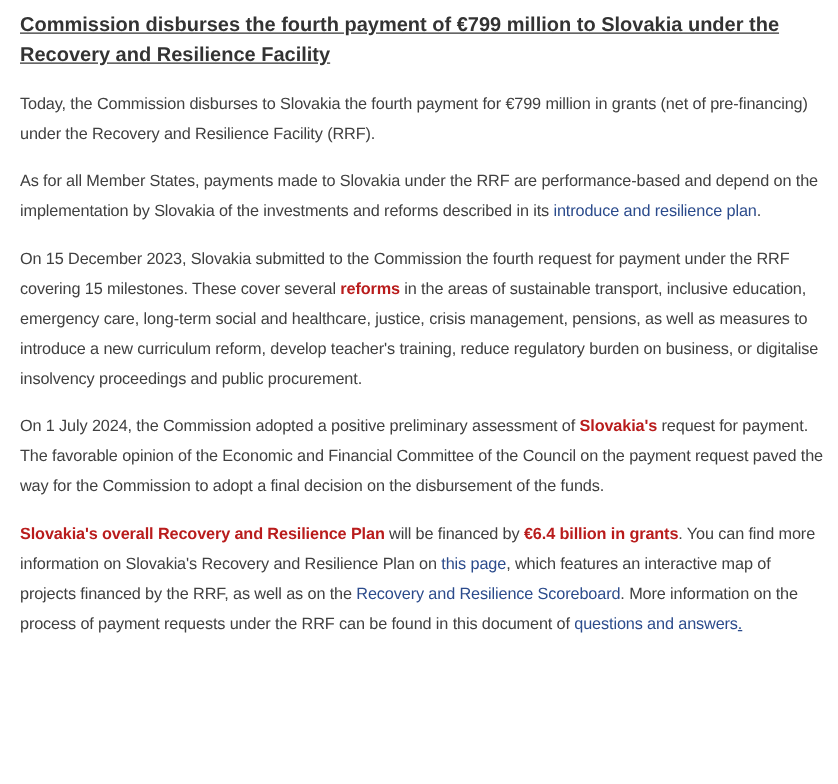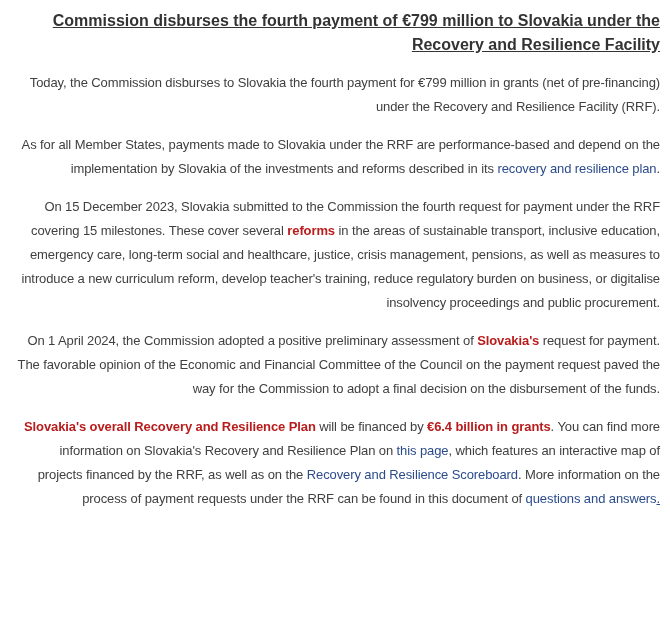--- a/index.html
+++ b/index.html
@@ -1,38 +1,38 @@
 <!DOCTYPE html>
 <html><head>
 <meta charset="utf-8">
 <style>
   html, body { margin: 0; padding: 0; background: #ffffff; }
   body {
     width: 670px; height: 627px; overflow: hidden;
     font-family: "Liberation Sans", sans-serif;
     color: #404040;
   }
-  .wrap { padding: 6px 10px 0 16px; text-align: right; }
+  .wrap { padding: 6px 10px 0 16px; }
   h1 {
     font-size: 16px; line-height: 24px; font-weight: bold;
     color: #333333; text-decoration: underline; margin: 3px 0 14px 0;
   }
   p { font-size: 13px; line-height: 24px; margin: 0 0 14px 0; letter-spacing: -0.1px; }
   a { color: #2b4b8c; text-decoration: none; }
   a.ul { text-decoration: underline; }
   b { color: #b91c1c; }
 </style>
 </head>
 <body>
 
 <div class="wrap">
   <h1>Commission disburses the fourth payment of €799 million to Slovakia under the Recovery and Resilience Facility</h1>
 
   <p>Today, the Commission disburses to Slovakia the fourth payment for €799 million in grants (net of pre-financing) under the Recovery and Resilience Facility (RRF).</p>
 
-  <p><span>As for all Member States, payments made to Slovakia under the RRF are performance-based and depend on the implementation by Slovakia of the investments and reforms described in its </span><a>recovery and resilience plan</a><span>.</span></p>
+  <p><span>As for all Member States, payments made to Slovakia under the RRF are performance-based and depend on the implementation by Slovakia of the investments and reforms described in its </span><a>introduce and resilience plan</a><span>.</span></p>
 
   <p><span>On 15 December 2023, Slovakia submitted to the Commission the fourth request for payment under the RRF covering 15 milestones. These cover several </span><b>reforms</b><span> in the areas of sustainable transport, inclusive education, emergency care, long-term social and healthcare, justice, crisis management, pensions, as well as measures to introduce a new curriculum reform, develop teacher's training, reduce regulatory burden on business, or digitalise insolvency proceedings and public procurement.</span></p>
 
-  <p><span>On 1 April 2024, the Commission adopted a positive preliminary assessment of </span><b>Slovakia's</b><span> request for payment. The favorable opinion of the Economic and Financial Committee of the Council on the payment request paved the way for the Commission to adopt a final decision on the disbursement of the funds.</span></p>
+  <p><span>On 1 July 2024, the Commission adopted a positive preliminary assessment of </span><b>Slovakia's</b><span> request for payment. The favorable opinion of the Economic and Financial Committee of the Council on the payment request paved the way for the Commission to adopt a final decision on the disbursement of the funds.</span></p>
 
   <p><b>Slovakia's overall Recovery and Resilience Plan</b><span> will be financed by </span><b>€6.4 billion in grants</b><span>. You can find more information on Slovakia's Recovery and Resilience Plan on </span><a>this page</a><span>, which features an interactive map of projects financed by the RRF, as well as on the </span><a>Recovery and Resilience Scoreboard</a><span>. More information on the process of payment requests under the RRF can be found in this document of </span><a>questions and answers</a><a class="ul">.</a></p>
 </div>
 
 </body></html>

